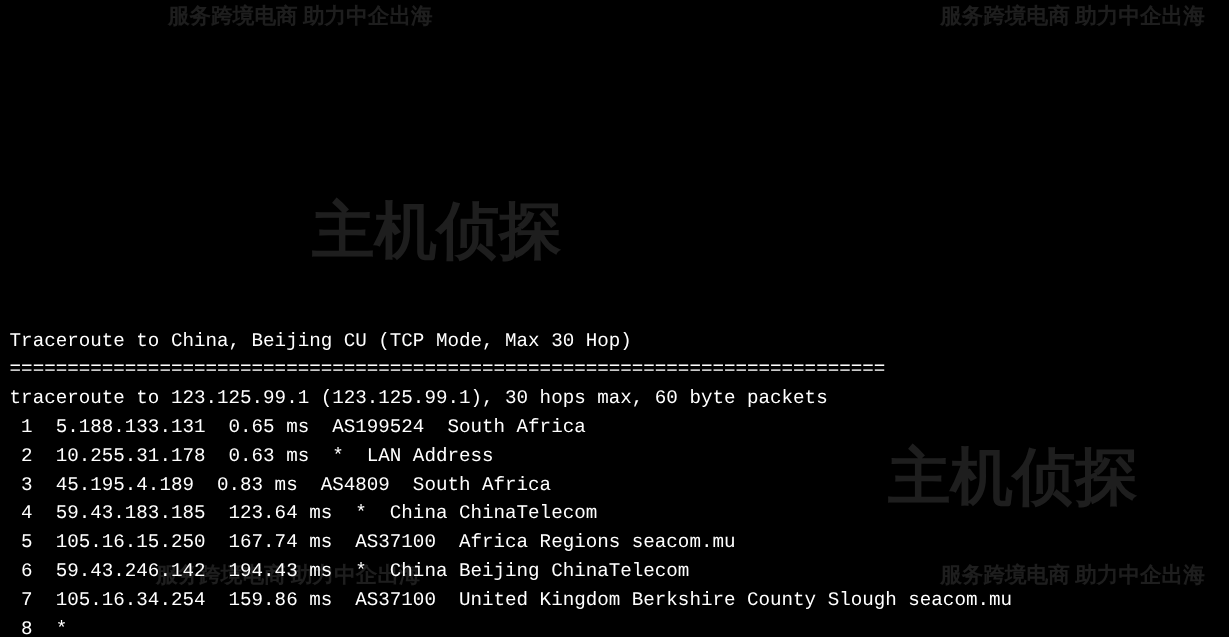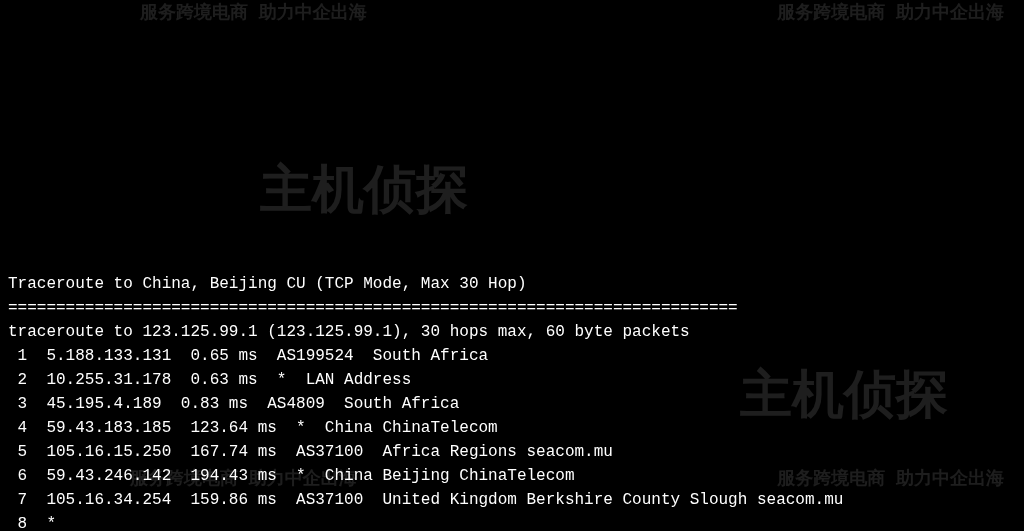--- a/index.html
+++ b/index.html
@@ -20,21 +20,21 @@
       overflow: hidden;
       position: relative;
     }
     .terminal-output {
       position: relative;
       z-index: 2;
     }
     .watermark {
       position: absolute;
       color: rgba(200, 200, 200, 0.15);
-      font-family: Liberation Mono, monospace;
+      font-family: Liberation Serif, serif;
       font-weight: bold;
       z-index: 1;
       pointer-events: none;
     }
     .wm1 {
       top: 0px;
       left: 140px;
       font-size: 18px;
     }
     .wm2 {

